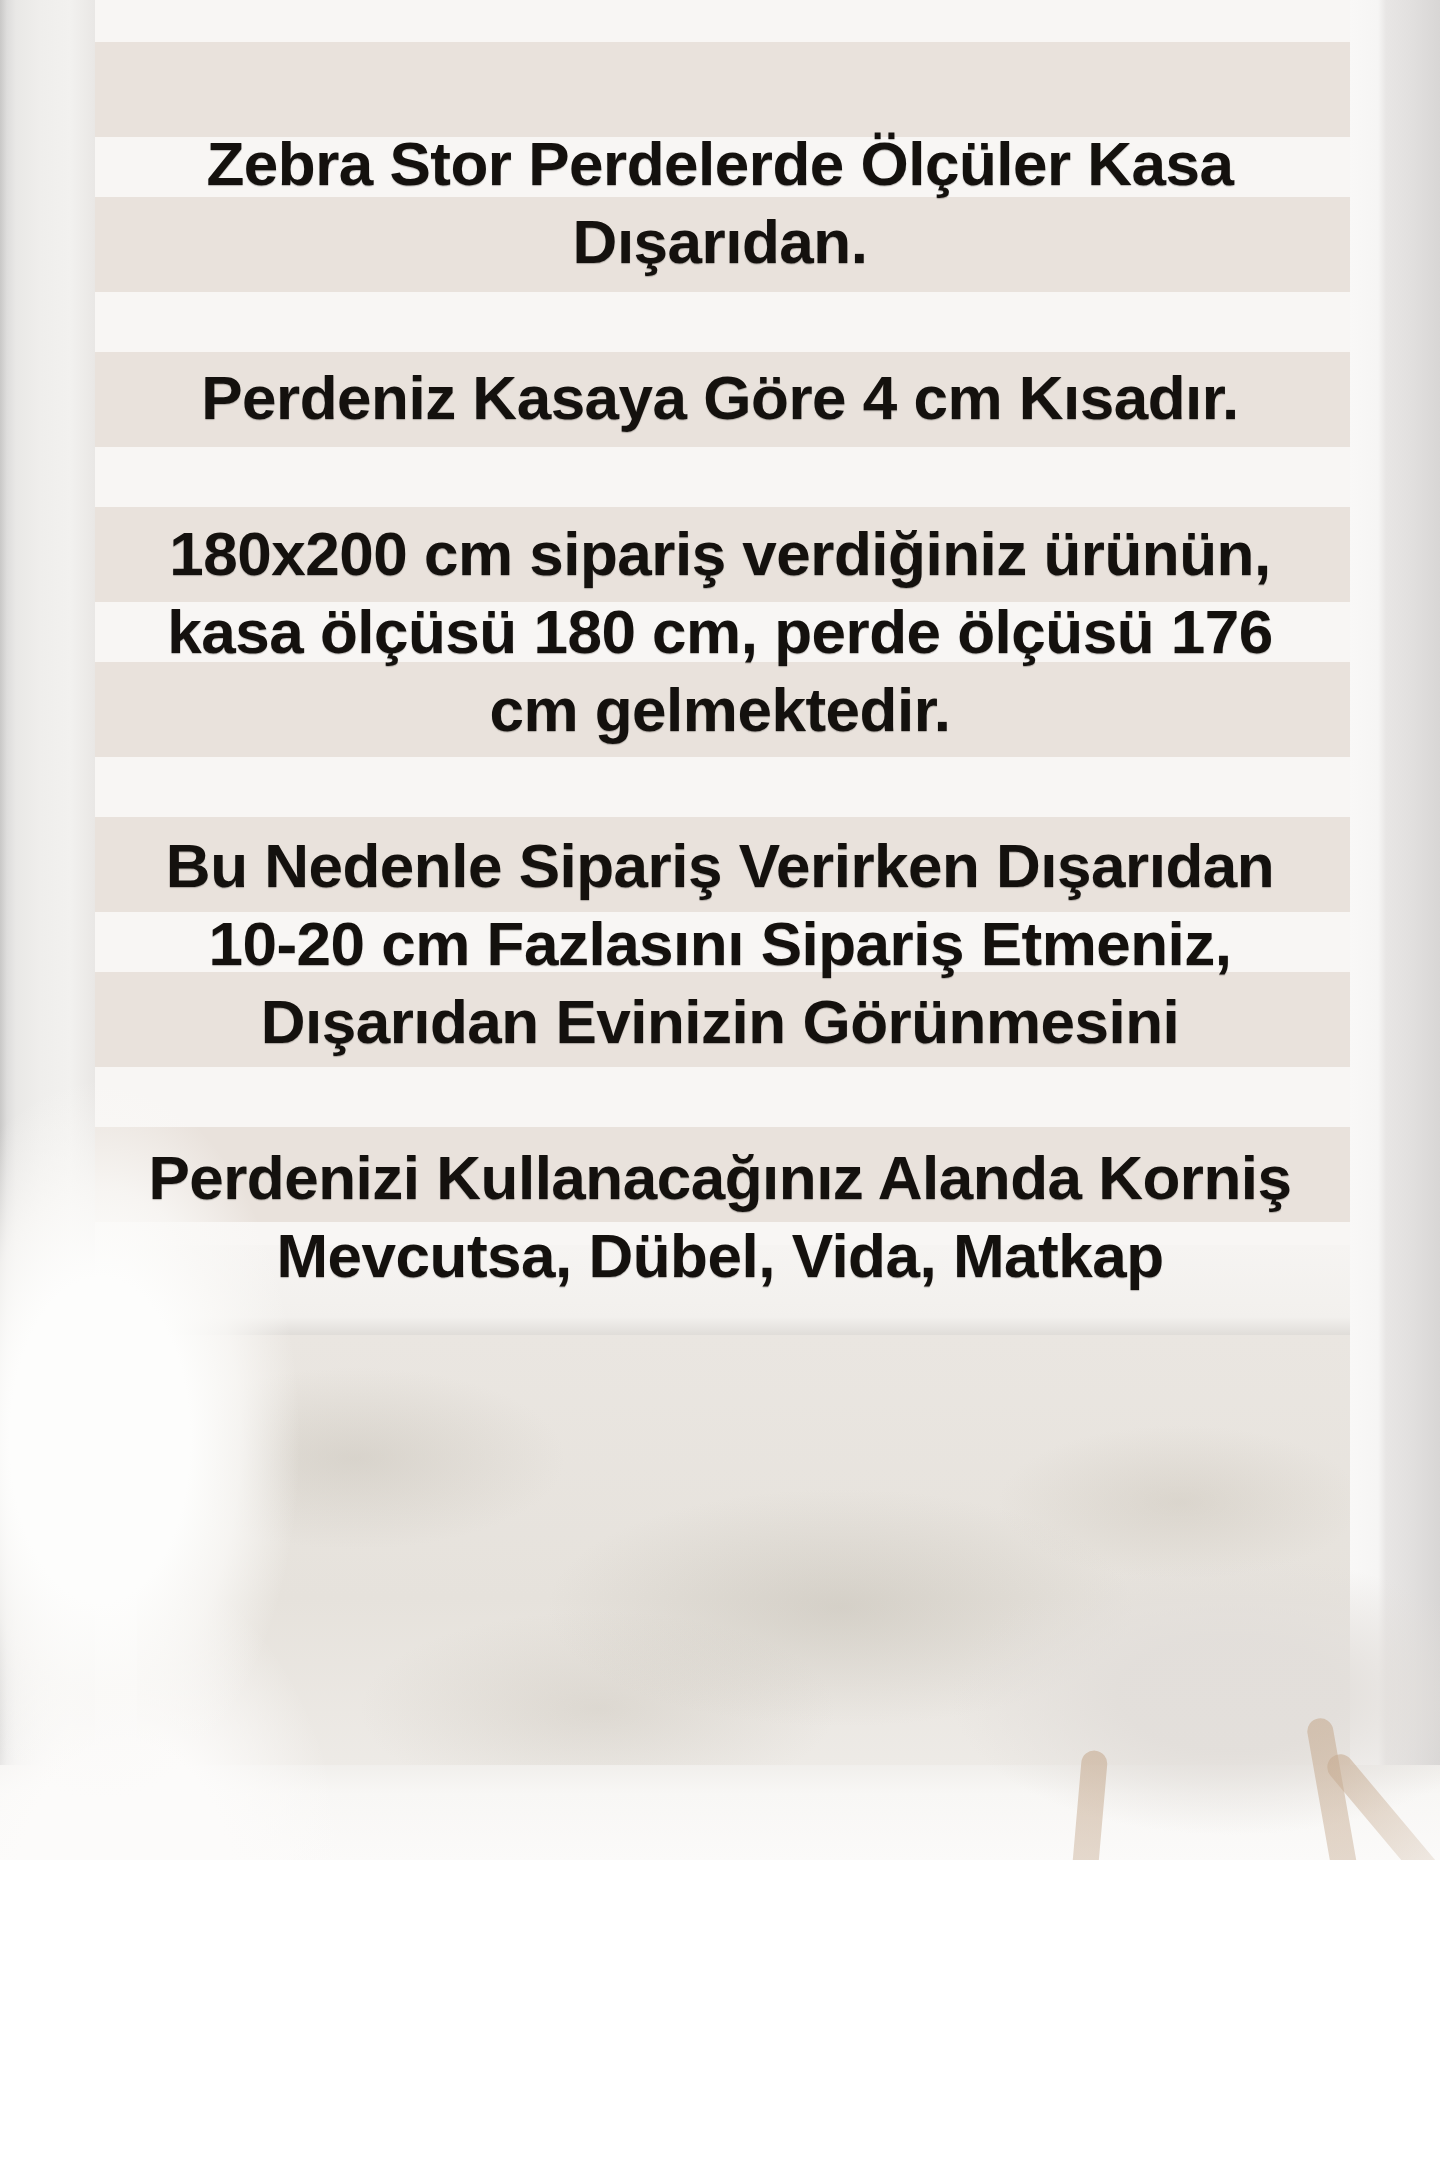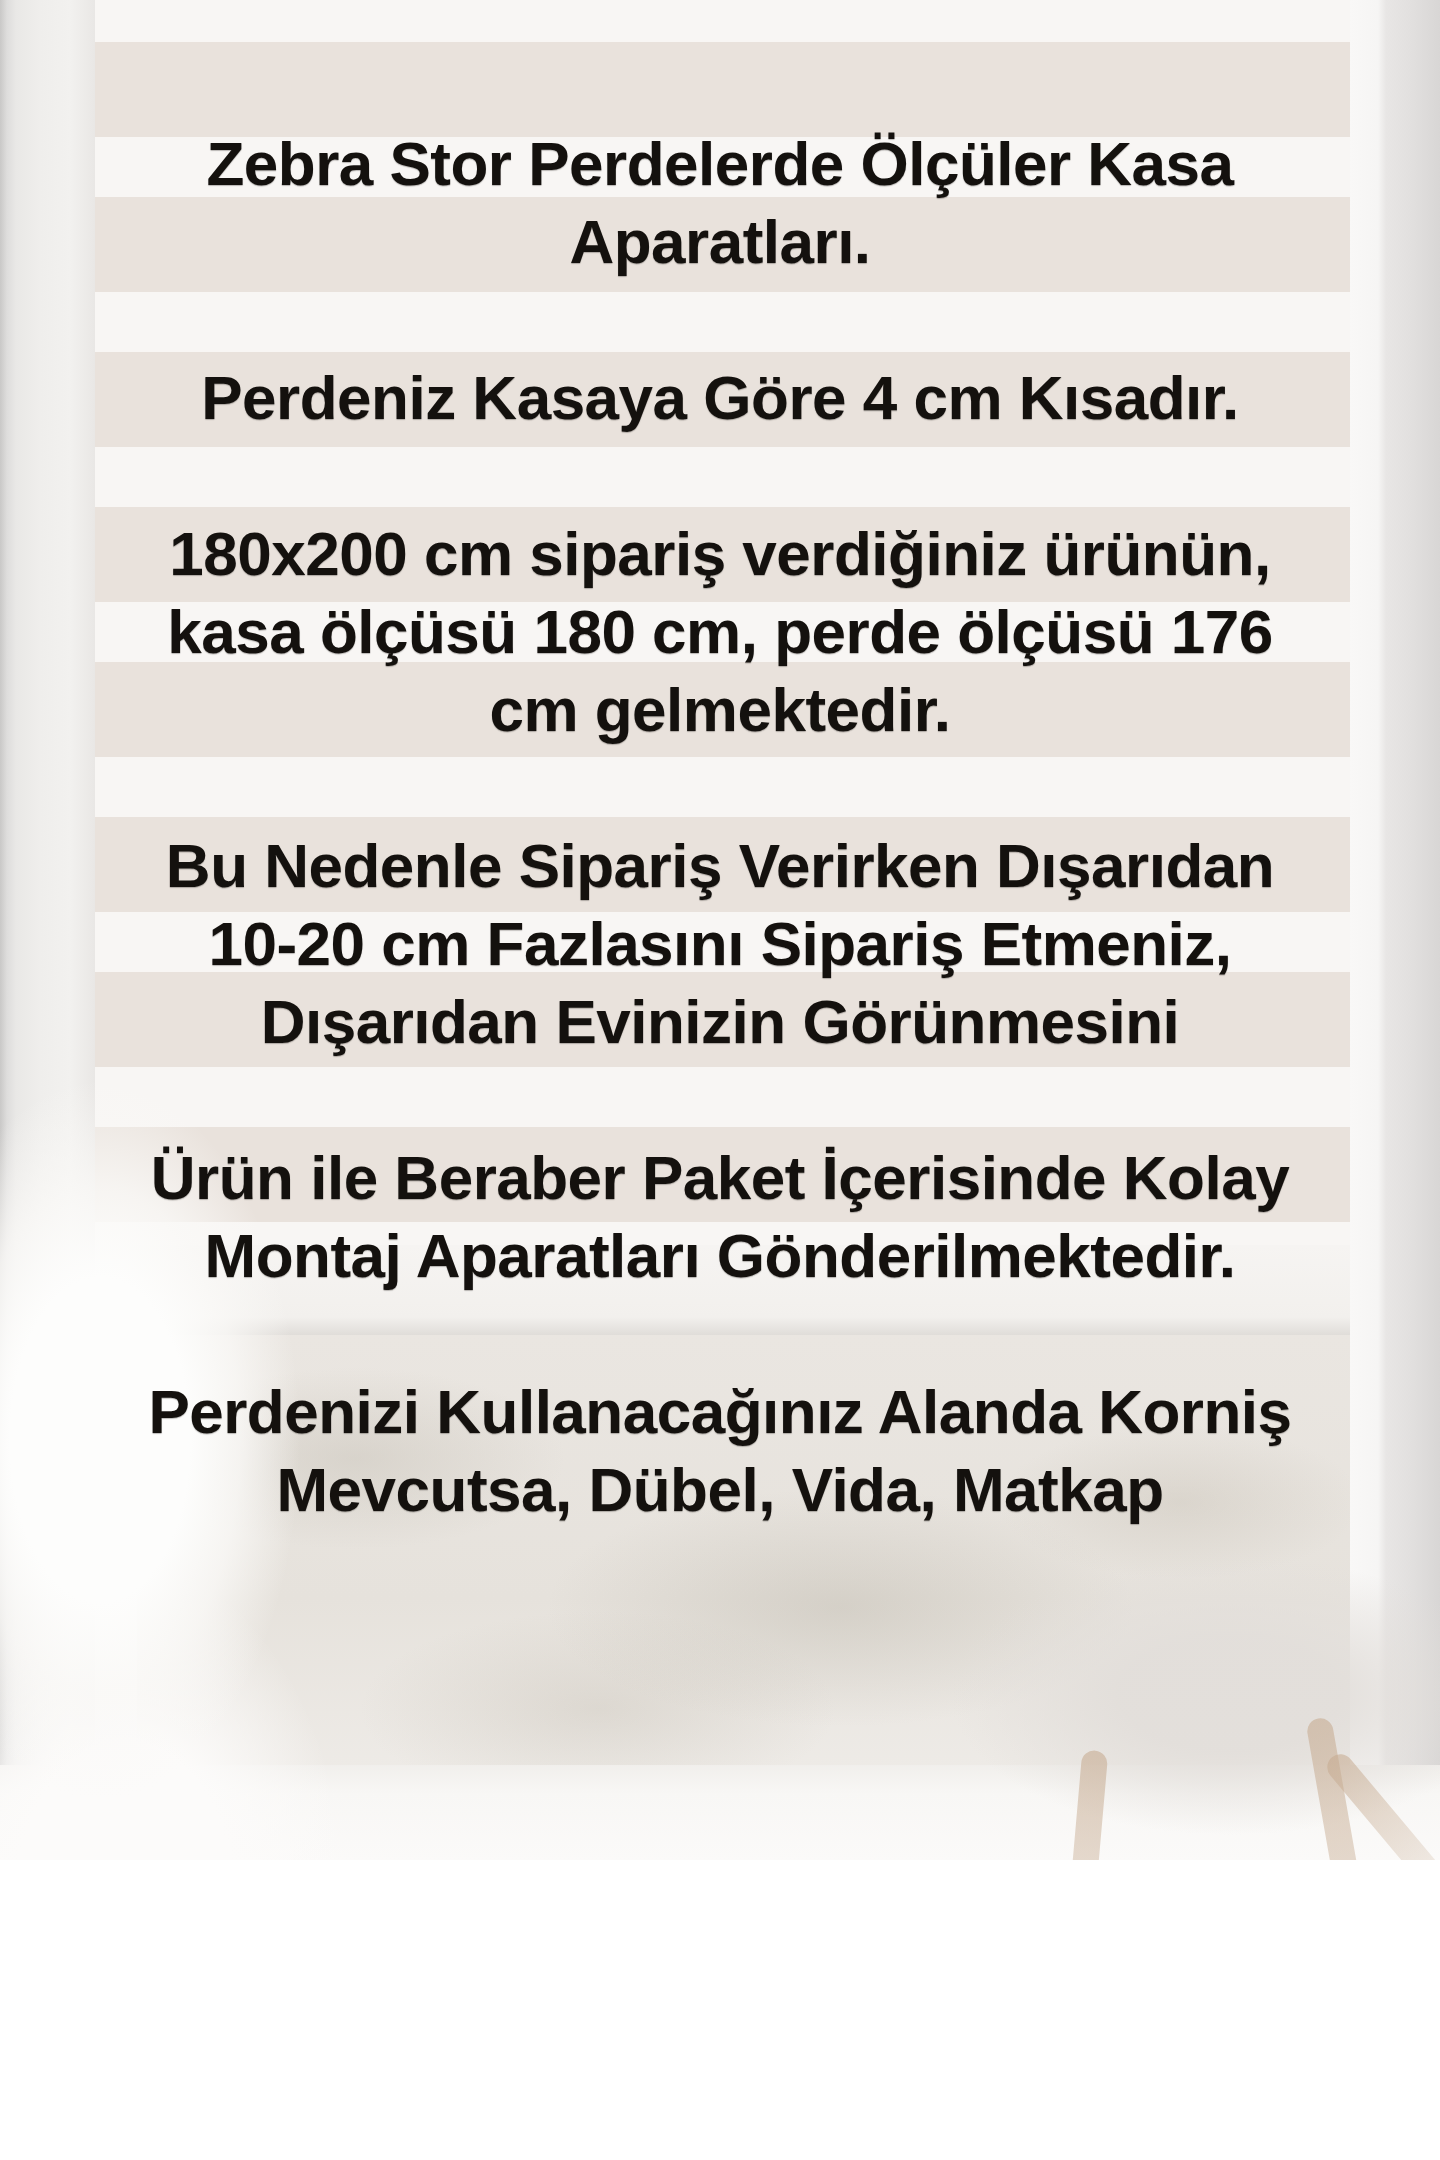--- a/index.html
+++ b/index.html
@@ -114,43 +114,39 @@
     <div class="chair-seat"></div>
     <div class="leg leg-1"></div>
     <div class="leg leg-2"></div>
     <div class="leg leg-3"></div>
   </div>
 
   <main class="overlay">
 
     <p class="para">
       <span class="line">Zebra Stor Perdelerde Ölçüler Kasa</span>
-      <span class="line">Aparatları.</span>
+      <span class="line">Dışarıdan.</span>
     </p>
 
     <p class="para">
       <span class="line">Perdeniz Kasaya Göre 4 cm Kısadır.</span>
     </p>
 
     <p class="para">
       <span class="line">180x200 cm sipariş verdiğiniz ürünün,</span>
       <span class="line">kasa ölçüsü 180 cm, perde ölçüsü 176</span>
       <span class="line">cm gelmektedir.</span>
     </p>
 
     <p class="para">
       <span class="line">Bu Nedenle Sipariş Verirken Dışarıdan</span>
       <span class="line">10-20 cm Fazlasını Sipariş Etmeniz,</span>
       <span class="line">Dışarıdan Evinizin Görünmesini</span>
     </p>
 
-    <p class="para">
-      <span class="line">Ürün ile Beraber Paket İçerisinde Kolay</span>
-      <span class="line">Montaj Aparatları Gönderilmektedir.</span>
-    </p>
 
     <p class="para">
       <span class="line">Perdenizi Kullanacağınız Alanda Korniş</span>
       <span class="line">Mevcutsa, Dübel, Vida, Matkap</span>
     </p>
 
   </main>
 </div>
 
 </body></html>

